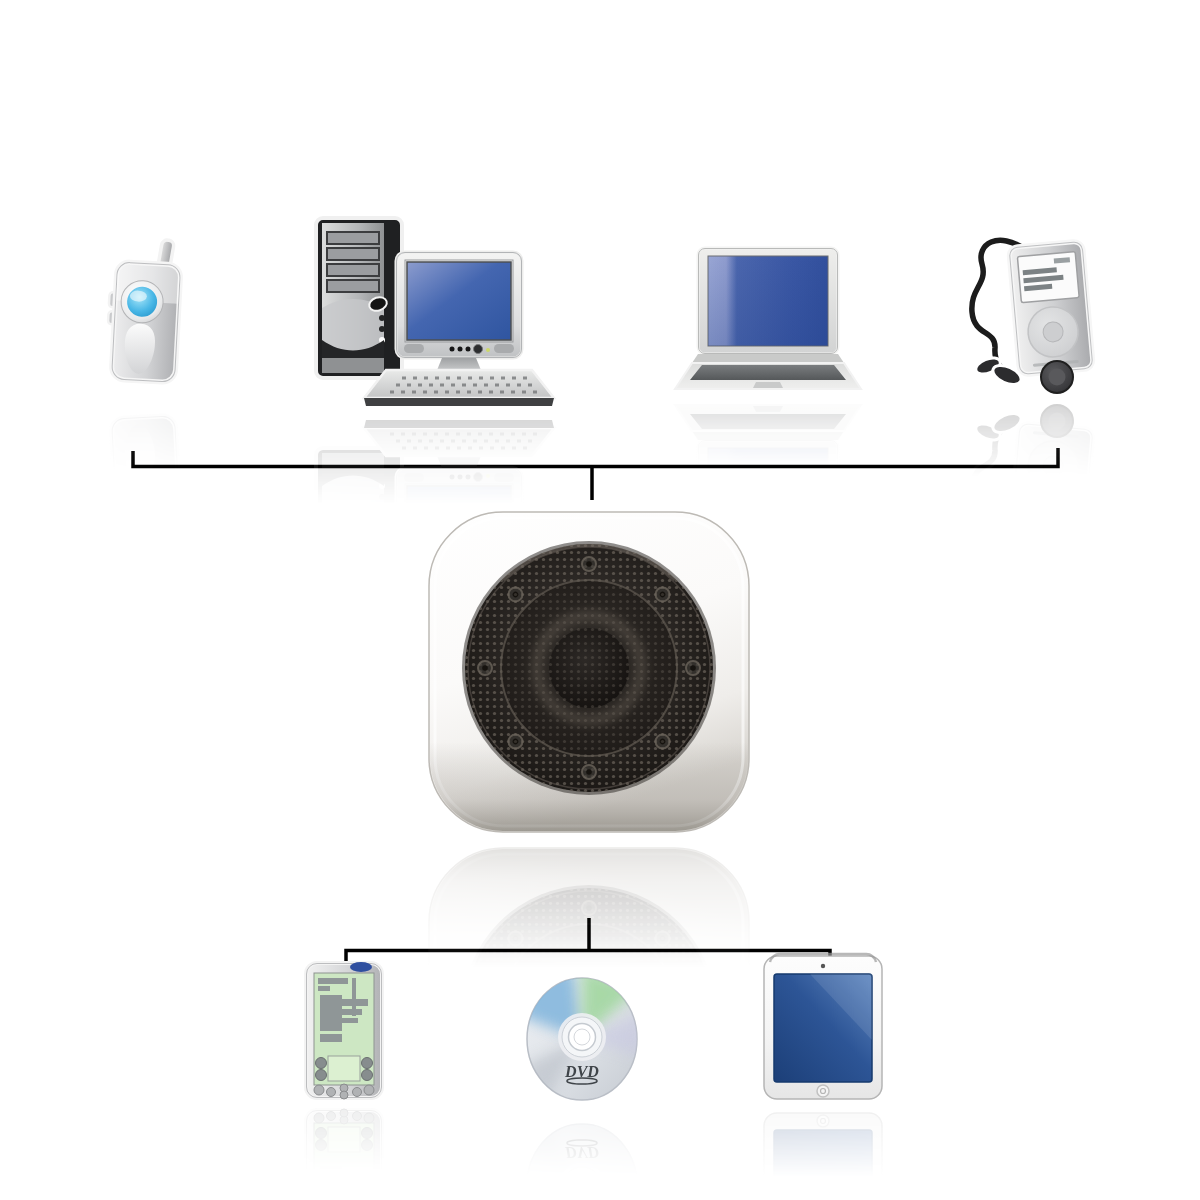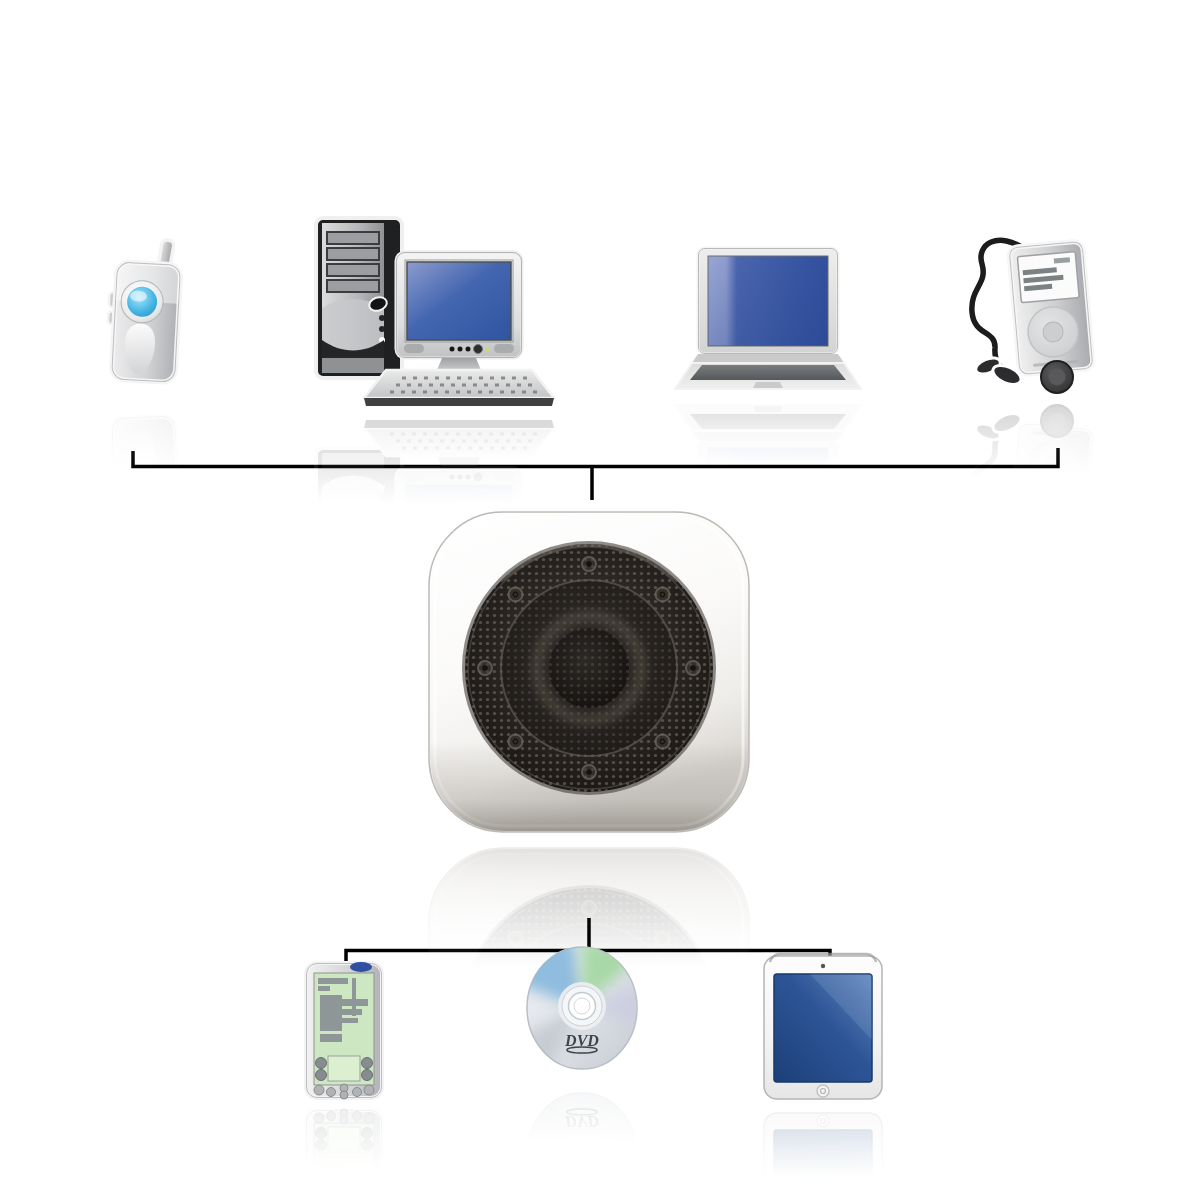--- a/index.html
+++ b/index.html
@@ -365,21 +365,21 @@
           <circle cx="37" cy="134" r="4.5"></circle>
           <circle cx="50" cy="130" r="4"></circle>
           <circle cx="50" cy="137" r="4"></circle>
           <circle cx="63" cy="134" r="4.5"></circle>
           <circle cx="75" cy="132" r="5"></circle>
         </g>
       </g>
     </svg>
   </div>
 
-  <div class="icon" style="left:516px;top:940px;width:132px;height:140px;">
+  <div class="icon" style="left:516px;top:971px;width:132px;height:140px;">
     <svg viewBox="0 0 132 140">
       <defs>
         <linearGradient id="dvBase" x1="0" y1="0" x2="1" y2="1">
           <stop offset="0" stop-color="#eef1f4"></stop>
             <stop offset="0.5" stop-color="#dfe3e8"></stop>
             <stop offset="1" stop-color="#c6cbd2"></stop>
         </linearGradient>
         <clipPath id="dvClip">
             <ellipse cx="66" cy="68" rx="55" ry="61"></ellipse>
           </clipPath>

